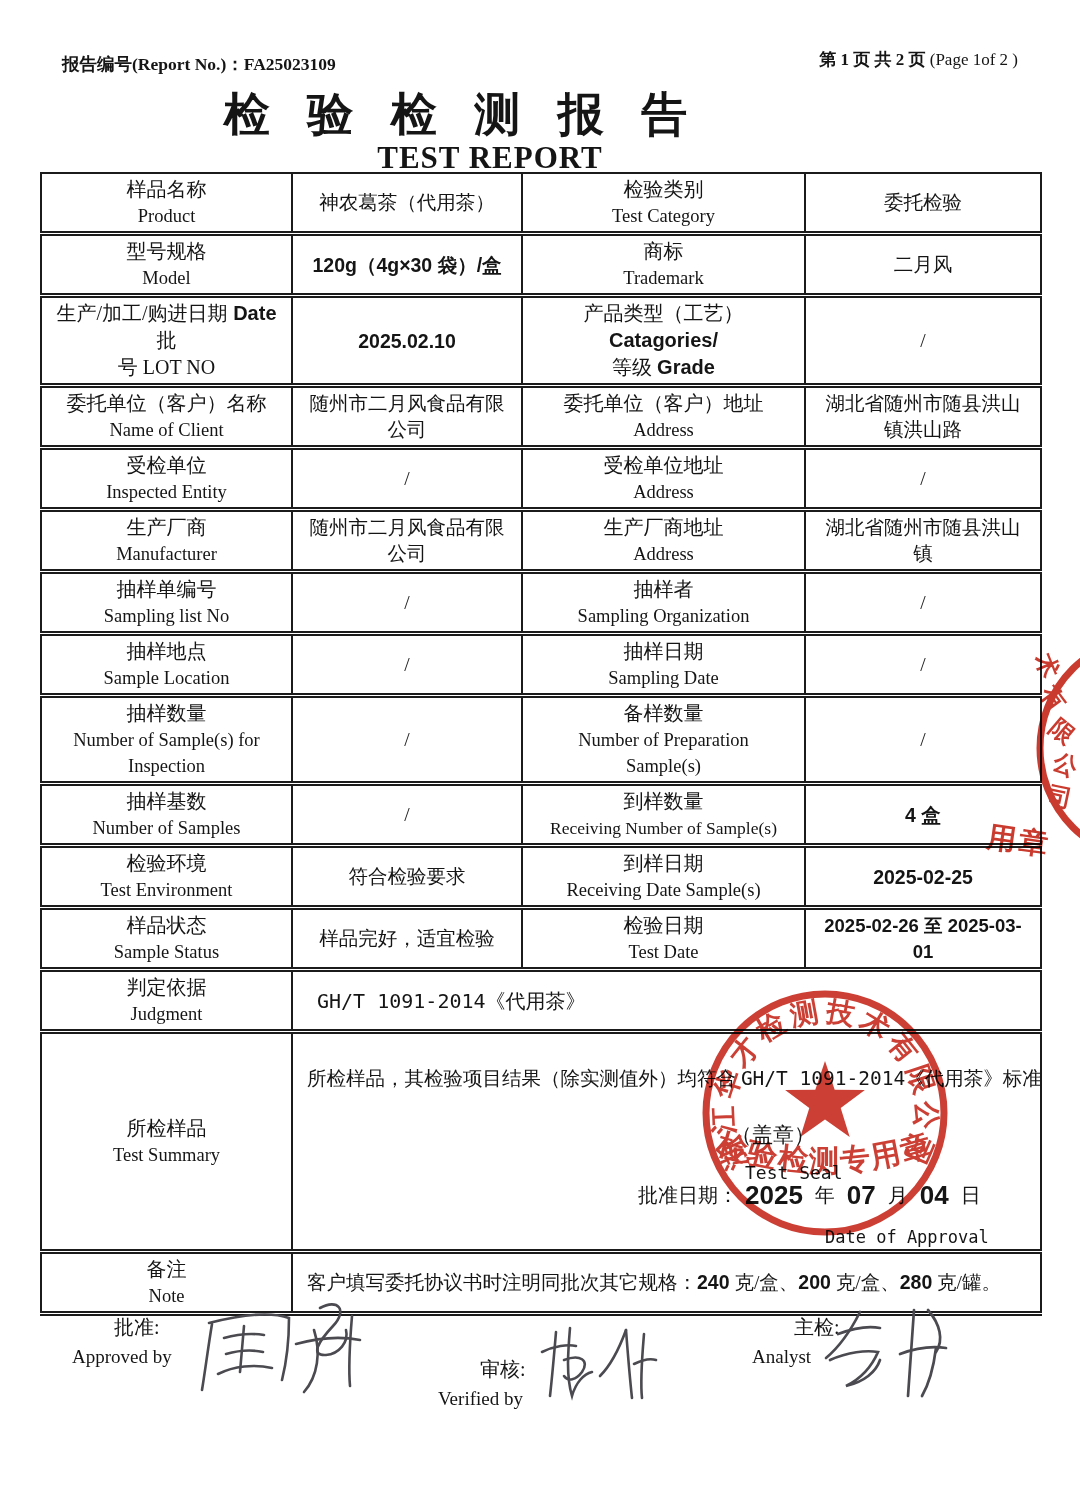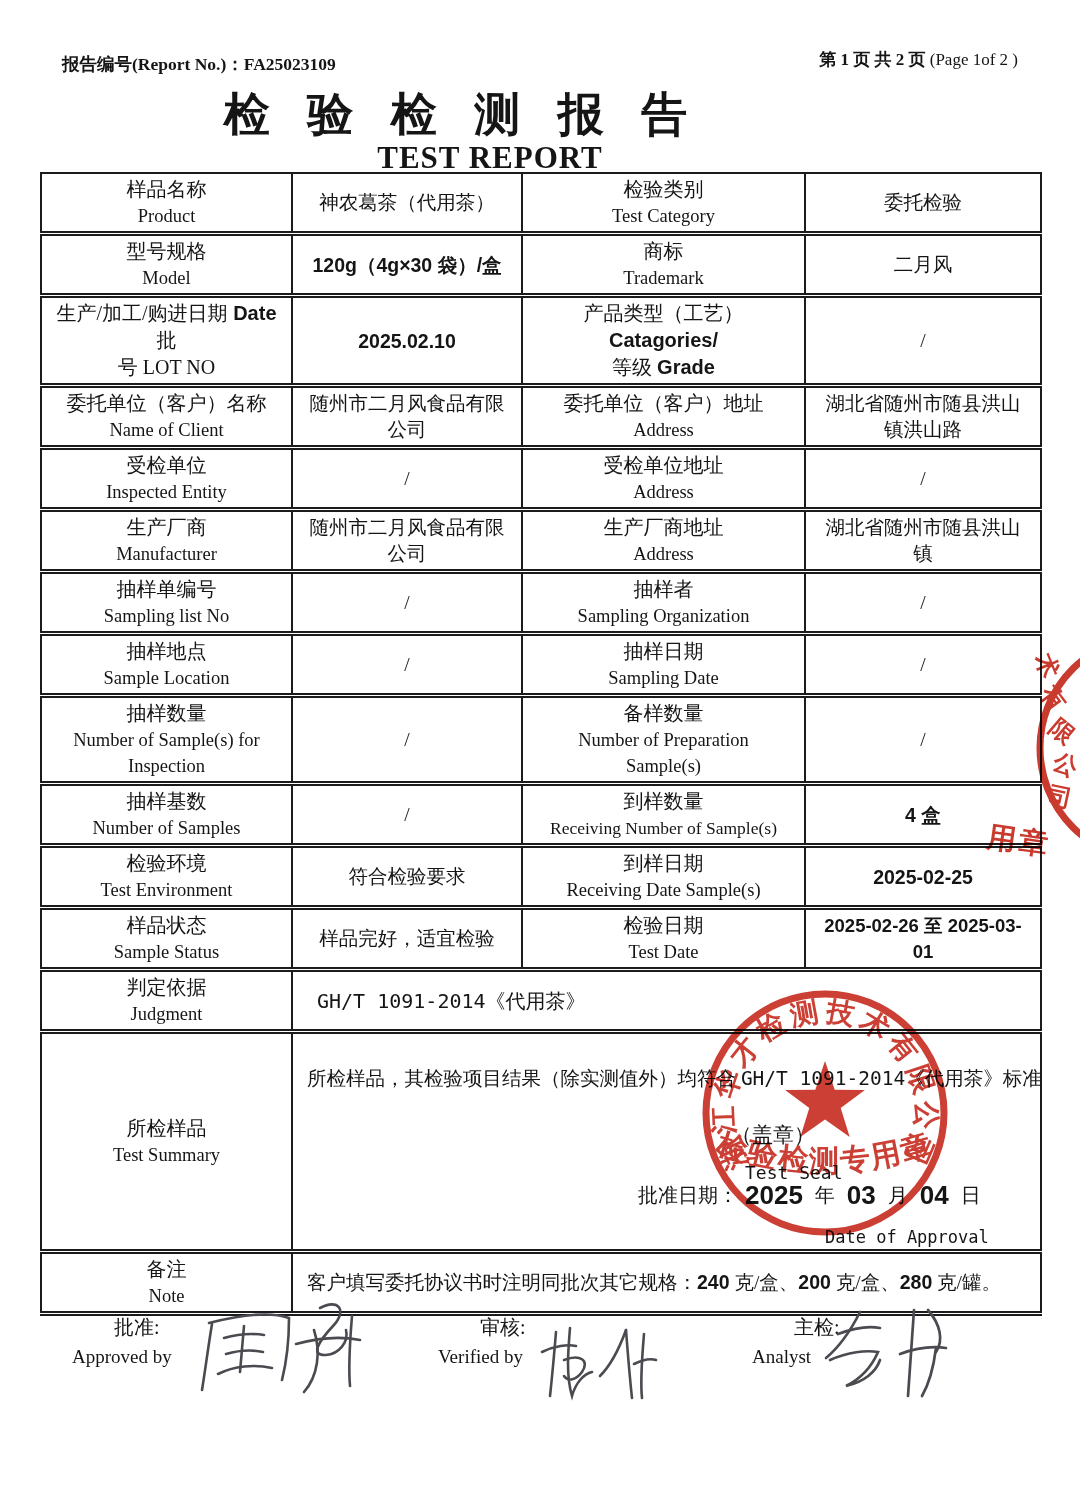--- a/index.html
+++ b/index.html
@@ -248,21 +248,21 @@
   <tr class="r220">
     <td>
           <div class="zh">所检样品</div>
           <div class="en">Test Summary</div>
         </td>
     <td colspan="3" class="sum-cell">
       <div class="sum-text"><span>所检样品，其检验项目结果（除实测值外）均符合 </span><span class="mono">GH/T 1091-2014</span><span>《代用茶》标准要求。</span></div>
       <div class="seal-hint">（盖章）</div>
       <div class="seal-hint-en mono">Test Seal</div>
       <div class="approval-line">
-        <span>批准日期：</span><span class="big">2025</span><span class="unit">年</span><span class="big">03</span><span class="unit">月</span><span class="big">04</span><span class="unit">日</span>
+        <span>批准日期：</span><span class="big">2025</span><span class="unit">年</span><span class="big">07</span><span class="unit">月</span><span class="big">04</span><span class="unit">日</span>
       </div>
       <div class="approval-en mono">Date of Approval</div>
     </td>
   </tr>
 
   <tr class="r58">
     <td>
           <div class="zh">备注</div>
           <div class="en">Note</div>
         </td>
@@ -312,21 +312,21 @@
     <path d="M34 56 C48 52 62 52 71 54"></path>
     <path d="M52 28 L48 74"></path>
     <path d="M26 76 C42 68 62 66 80 70"></path>
     <path d="M128 10 C146 0 156 12 141 28 C126 44 118 58 134 57 C147 56 157 44 154 32"></path>
     <path d="M122 32 C129 54 126 78 112 94"></path>
     <path d="M104 46 C126 40 148 38 168 42"></path>
     <path d="M160 18 C158 42 156 66 158 88"></path>
   </g>
 </svg>
 
-<div class="abs sig-block" style="left:438px;">
+<div class="abs sig-block" style="left:438px;margin-top:42px;">
   <span class="zh">审核:</span>
   <span class="en">Verified by</span>
 </div>
 <svg class="abs sig-svg" style="left:530px;top:1318px" width="130" height="85" viewBox="0 0 130 85">
   <g fill="none" stroke="#4a4a50" stroke-width="2.6" stroke-linecap="round">
     <path d="M26 14 C24 38 22 60 20 78"></path>
     <path d="M12 34 C24 28 38 26 46 28"></path>
     <path d="M40 10 C38 34 36 58 42 78 C46 64 54 56 62 54"></path>
     <path d="M34 42 C50 36 60 42 52 54 C46 62 38 64 34 58"></path>
     <path d="M96 12 C88 34 78 50 70 58"></path>

